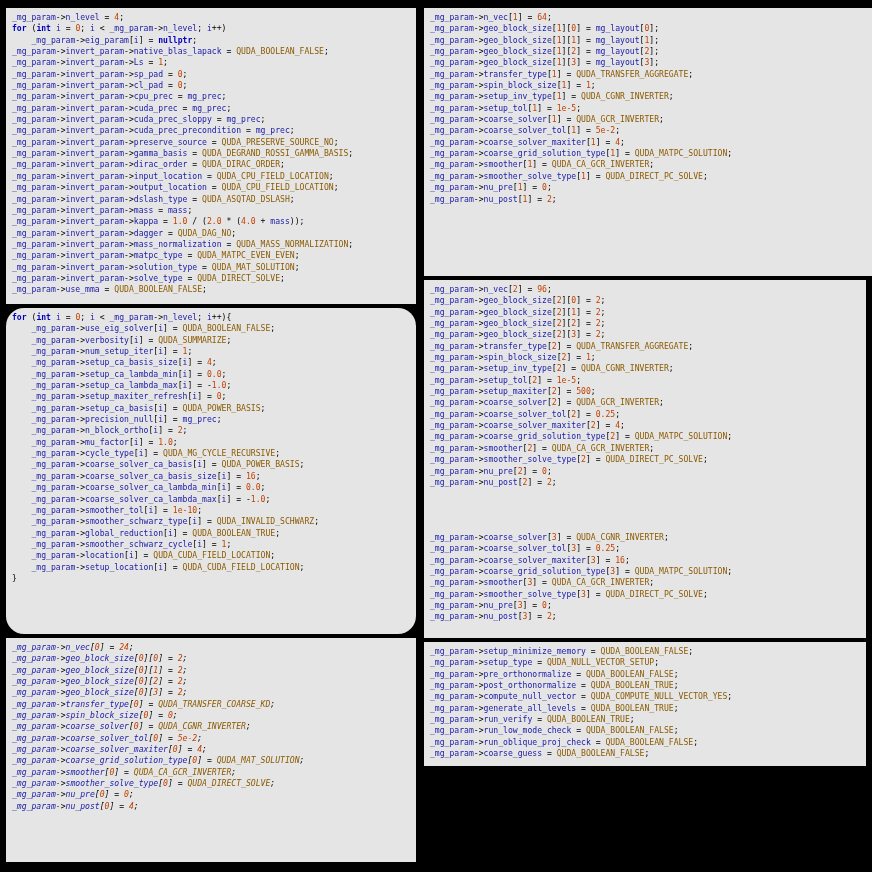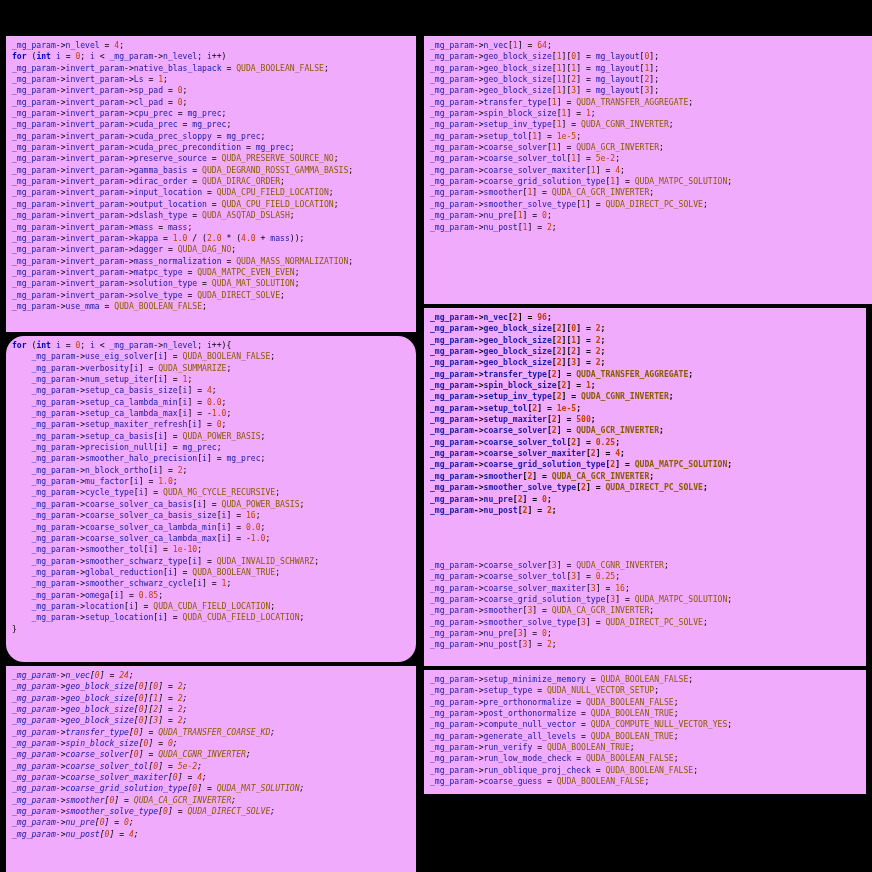--- a/index.html
+++ b/index.html
@@ -8,55 +8,55 @@
     background: #000000;
   }
   body {
     width: 872px;
     height: 872px;
     position: relative;
     font-family: "DejaVu Sans Mono", monospace;
   }
   .panel {
     position: absolute;
-    background: #f0abfc;
+    background: #e5e5e5;
     overflow: hidden;
     box-sizing: border-box;
     padding: 4px 18px 4px 6px;
-    margin-top: 28px;
   }
   .code-line {
     font-size: 8.1px;
     line-height: 11.35px;
     white-space: pre;
     color: #000000;
     letter-spacing: 0px;
   }
   
   .kw   { color: #0000c0; font-weight: bold; }
   .id   { color: #1a1aa8; }
   .cst  { color: #8b5a00; }
   .num  { color: #c04000; }
   .op   { color: #000000; }
 
   
   #panel-a { left: 6px;   top: 8px;   width: 410px; height: 296px; }
   #panel-b { left: 6px;   top: 308px; width: 410px; height: 326px; border-radius: 18px; }
   #panel-c { left: 6px;   top: 638px; width: 410px; height: 224px; font-style: italic; }
   #panel-d { left: 424px; top: 8px;   width: 480px; height: 268px; }
-  #panel-e { left: 424px; top: 280px; width: 442px; height: 268px; font-weight: bold; }
+  #panel-e { left: 424px; top: 280px; width: 442px; height: 268px; }
   #panel-f { left: 424px; top: 528px; width: 442px; height: 110px; }
   #panel-g { left: 424px; top: 642px; width: 442px; height: 124px; }
 </style>
 </head>
 <body>
 
 <div class="panel" id="panel-a">
     <div class="code-line"><span class="id">_mg_param</span><span class="op">-&gt;</span><span class="id">n_level</span>&nbsp;<span class="op">=</span>&nbsp;<span class="num">4</span><span class="op">;</span></div>
     <div class="code-line"><span class="kw">for</span>&nbsp;<span class="op">(</span><span class="kw">int</span>&nbsp;<span class="id">i</span>&nbsp;<span class="op">=</span>&nbsp;<span class="num">0</span><span class="op">;</span>&nbsp;<span class="id">i</span>&nbsp;<span class="op">&lt;</span>&nbsp;<span class="id">_mg_param</span><span class="op">-&gt;</span><span class="id">n_level</span><span class="op">;</span>&nbsp;<span class="id">i</span><span class="op">++)</span></div>
+    <div class="code-line">&nbsp;&nbsp;&nbsp;&nbsp;<span class="id">_mg_param</span><span class="op">-&gt;</span><span class="id">eig_param</span><span class="op">[</span><span class="id">i</span><span class="op">]</span>&nbsp;<span class="op">=</span>&nbsp;<span class="kw">nullptr</span><span class="op">;</span></div>
     <div class="code-line"><span class="id">_mg_param</span><span class="op">-&gt;</span><span class="id">invert_param</span><span class="op">-&gt;</span><span class="id">native_blas_lapack</span>&nbsp;<span class="op">=</span>&nbsp;<span class="cst">QUDA_BOOLEAN_FALSE</span><span class="op">;</span></div>
     <div class="code-line"><span class="id">_mg_param</span><span class="op">-&gt;</span><span class="id">invert_param</span><span class="op">-&gt;</span><span class="id">Ls</span>&nbsp;<span class="op">=</span>&nbsp;<span class="num">1</span><span class="op">;</span></div>
     <div class="code-line"><span class="id">_mg_param</span><span class="op">-&gt;</span><span class="id">invert_param</span><span class="op">-&gt;</span><span class="id">sp_pad</span>&nbsp;<span class="op">=</span>&nbsp;<span class="num">0</span><span class="op">;</span></div>
     <div class="code-line"><span class="id">_mg_param</span><span class="op">-&gt;</span><span class="id">invert_param</span><span class="op">-&gt;</span><span class="id">cl_pad</span>&nbsp;<span class="op">=</span>&nbsp;<span class="num">0</span><span class="op">;</span></div>
     <div class="code-line"><span class="id">_mg_param</span><span class="op">-&gt;</span><span class="id">invert_param</span><span class="op">-&gt;</span><span class="id">cpu_prec</span>&nbsp;<span class="op">=</span>&nbsp;<span class="id">mg_prec</span><span class="op">;</span></div>
     <div class="code-line"><span class="id">_mg_param</span><span class="op">-&gt;</span><span class="id">invert_param</span><span class="op">-&gt;</span><span class="id">cuda_prec</span>&nbsp;<span class="op">=</span>&nbsp;<span class="id">mg_prec</span><span class="op">;</span></div>
     <div class="code-line"><span class="id">_mg_param</span><span class="op">-&gt;</span><span class="id">invert_param</span><span class="op">-&gt;</span><span class="id">cuda_prec_sloppy</span>&nbsp;<span class="op">=</span>&nbsp;<span class="id">mg_prec</span><span class="op">;</span></div>
     <div class="code-line"><span class="id">_mg_param</span><span class="op">-&gt;</span><span class="id">invert_param</span><span class="op">-&gt;</span><span class="id">cuda_prec_precondition</span>&nbsp;<span class="op">=</span>&nbsp;<span class="id">mg_prec</span><span class="op">;</span></div>
     <div class="code-line"><span class="id">_mg_param</span><span class="op">-&gt;</span><span class="id">invert_param</span><span class="op">-&gt;</span><span class="id">preserve_source</span>&nbsp;<span class="op">=</span>&nbsp;<span class="cst">QUDA_PRESERVE_SOURCE_NO</span><span class="op">;</span></div>
     <div class="code-line"><span class="id">_mg_param</span><span class="op">-&gt;</span><span class="id">invert_param</span><span class="op">-&gt;</span><span class="id">gamma_basis</span>&nbsp;<span class="op">=</span>&nbsp;<span class="cst">QUDA_DEGRAND_ROSSI_GAMMA_BASIS</span><span class="op">;</span></div>
@@ -77,33 +77,31 @@
     <div class="code-line"><span class="kw">for</span>&nbsp;<span class="op">(</span><span class="kw">int</span>&nbsp;<span class="id">i</span>&nbsp;<span class="op">=</span>&nbsp;<span class="num">0</span><span class="op">;</span>&nbsp;<span class="id">i</span>&nbsp;<span class="op">&lt;</span>&nbsp;<span class="id">_mg_param</span><span class="op">-&gt;</span><span class="id">n_level</span><span class="op">;</span>&nbsp;<span class="id">i</span><span class="op">++){</span></div>
     <div class="code-line">&nbsp;&nbsp;&nbsp;&nbsp;<span class="id">_mg_param</span><span class="op">-&gt;</span><span class="id">use_eig_solver</span><span class="op">[</span><span class="id">i</span><span class="op">]</span>&nbsp;<span class="op">=</span>&nbsp;<span class="cst">QUDA_BOOLEAN_FALSE</span><span class="op">;</span></div>
     <div class="code-line">&nbsp;&nbsp;&nbsp;&nbsp;<span class="id">_mg_param</span><span class="op">-&gt;</span><span class="id">verbosity</span><span class="op">[</span><span class="id">i</span><span class="op">]</span>&nbsp;<span class="op">=</span>&nbsp;<span class="cst">QUDA_SUMMARIZE</span><span class="op">;</span></div>
     <div class="code-line">&nbsp;&nbsp;&nbsp;&nbsp;<span class="id">_mg_param</span><span class="op">-&gt;</span><span class="id">num_setup_iter</span><span class="op">[</span><span class="id">i</span><span class="op">]</span>&nbsp;<span class="op">=</span>&nbsp;<span class="num">1</span><span class="op">;</span></div>
     <div class="code-line">&nbsp;&nbsp;&nbsp;&nbsp;<span class="id">_mg_param</span><span class="op">-&gt;</span><span class="id">setup_ca_basis_size</span><span class="op">[</span><span class="id">i</span><span class="op">]</span>&nbsp;<span class="op">=</span>&nbsp;<span class="num">4</span><span class="op">;</span></div>
     <div class="code-line">&nbsp;&nbsp;&nbsp;&nbsp;<span class="id">_mg_param</span><span class="op">-&gt;</span><span class="id">setup_ca_lambda_min</span><span class="op">[</span><span class="id">i</span><span class="op">]</span>&nbsp;<span class="op">=</span>&nbsp;<span class="num">0.0</span><span class="op">;</span></div>
     <div class="code-line">&nbsp;&nbsp;&nbsp;&nbsp;<span class="id">_mg_param</span><span class="op">-&gt;</span><span class="id">setup_ca_lambda_max</span><span class="op">[</span><span class="id">i</span><span class="op">]</span>&nbsp;<span class="op">=</span>&nbsp;<span class="op">-</span><span class="num">1.0</span><span class="op">;</span></div>
     <div class="code-line">&nbsp;&nbsp;&nbsp;&nbsp;<span class="id">_mg_param</span><span class="op">-&gt;</span><span class="id">setup_maxiter_refresh</span><span class="op">[</span><span class="id">i</span><span class="op">]</span>&nbsp;<span class="op">=</span>&nbsp;<span class="num">0</span><span class="op">;</span></div>
     <div class="code-line">&nbsp;&nbsp;&nbsp;&nbsp;<span class="id">_mg_param</span><span class="op">-&gt;</span><span class="id">setup_ca_basis</span><span class="op">[</span><span class="id">i</span><span class="op">]</span>&nbsp;<span class="op">=</span>&nbsp;<span class="cst">QUDA_POWER_BASIS</span><span class="op">;</span></div>
     <div class="code-line">&nbsp;&nbsp;&nbsp;&nbsp;<span class="id">_mg_param</span><span class="op">-&gt;</span><span class="id">precision_null</span><span class="op">[</span><span class="id">i</span><span class="op">]</span>&nbsp;<span class="op">=</span>&nbsp;<span class="id">mg_prec</span><span class="op">;</span></div>
-    <div class="code-line">&nbsp;&nbsp;&nbsp;&nbsp;<span class="id">_mg_param</span><span class="op">-&gt;</span><span class="id">smoother_halo_precision</span><span class="op">[</span><span class="id">i</span><span class="op">]</span>&nbsp;<span class="op">=</span>&nbsp;<span class="id">mg_prec</span><span class="op">;</span></div>
     <div class="code-line">&nbsp;&nbsp;&nbsp;&nbsp;<span class="id">_mg_param</span><span class="op">-&gt;</span><span class="id">n_block_ortho</span><span class="op">[</span><span class="id">i</span><span class="op">]</span>&nbsp;<span class="op">=</span>&nbsp;<span class="num">2</span><span class="op">;</span></div>
     <div class="code-line">&nbsp;&nbsp;&nbsp;&nbsp;<span class="id">_mg_param</span><span class="op">-&gt;</span><span class="id">mu_factor</span><span class="op">[</span><span class="id">i</span><span class="op">]</span>&nbsp;<span class="op">=</span>&nbsp;<span class="num">1.0</span><span class="op">;</span></div>
     <div class="code-line">&nbsp;&nbsp;&nbsp;&nbsp;<span class="id">_mg_param</span><span class="op">-&gt;</span><span class="id">cycle_type</span><span class="op">[</span><span class="id">i</span><span class="op">]</span>&nbsp;<span class="op">=</span>&nbsp;<span class="cst">QUDA_MG_CYCLE_RECURSIVE</span><span class="op">;</span></div>
     <div class="code-line">&nbsp;&nbsp;&nbsp;&nbsp;<span class="id">_mg_param</span><span class="op">-&gt;</span><span class="id">coarse_solver_ca_basis</span><span class="op">[</span><span class="id">i</span><span class="op">]</span>&nbsp;<span class="op">=</span>&nbsp;<span class="cst">QUDA_POWER_BASIS</span><span class="op">;</span></div>
     <div class="code-line">&nbsp;&nbsp;&nbsp;&nbsp;<span class="id">_mg_param</span><span class="op">-&gt;</span><span class="id">coarse_solver_ca_basis_size</span><span class="op">[</span><span class="id">i</span><span class="op">]</span>&nbsp;<span class="op">=</span>&nbsp;<span class="num">16</span><span class="op">;</span></div>
     <div class="code-line">&nbsp;&nbsp;&nbsp;&nbsp;<span class="id">_mg_param</span><span class="op">-&gt;</span><span class="id">coarse_solver_ca_lambda_min</span><span class="op">[</span><span class="id">i</span><span class="op">]</span>&nbsp;<span class="op">=</span>&nbsp;<span class="num">0.0</span><span class="op">;</span></div>
     <div class="code-line">&nbsp;&nbsp;&nbsp;&nbsp;<span class="id">_mg_param</span><span class="op">-&gt;</span><span class="id">coarse_solver_ca_lambda_max</span><span class="op">[</span><span class="id">i</span><span class="op">]</span>&nbsp;<span class="op">=</span>&nbsp;<span class="op">-</span><span class="num">1.0</span><span class="op">;</span></div>
     <div class="code-line">&nbsp;&nbsp;&nbsp;&nbsp;<span class="id">_mg_param</span><span class="op">-&gt;</span><span class="id">smoother_tol</span><span class="op">[</span><span class="id">i</span><span class="op">]</span>&nbsp;<span class="op">=</span>&nbsp;<span class="num">1e-10</span><span class="op">;</span></div>
     <div class="code-line">&nbsp;&nbsp;&nbsp;&nbsp;<span class="id">_mg_param</span><span class="op">-&gt;</span><span class="id">smoother_schwarz_type</span><span class="op">[</span><span class="id">i</span><span class="op">]</span>&nbsp;<span class="op">=</span>&nbsp;<span class="cst">QUDA_INVALID_SCHWARZ</span><span class="op">;</span></div>
     <div class="code-line">&nbsp;&nbsp;&nbsp;&nbsp;<span class="id">_mg_param</span><span class="op">-&gt;</span><span class="id">global_reduction</span><span class="op">[</span><span class="id">i</span><span class="op">]</span>&nbsp;<span class="op">=</span>&nbsp;<span class="cst">QUDA_BOOLEAN_TRUE</span><span class="op">;</span></div>
     <div class="code-line">&nbsp;&nbsp;&nbsp;&nbsp;<span class="id">_mg_param</span><span class="op">-&gt;</span><span class="id">smoother_schwarz_cycle</span><span class="op">[</span><span class="id">i</span><span class="op">]</span>&nbsp;<span class="op">=</span>&nbsp;<span class="num">1</span><span class="op">;</span></div>
-    <div class="code-line">&nbsp;&nbsp;&nbsp;&nbsp;<span class="id">_mg_param</span><span class="op">-&gt;</span><span class="id">omega</span><span class="op">[</span><span class="id">i</span><span class="op">]</span>&nbsp;<span class="op">=</span>&nbsp;<span class="num">0.85</span><span class="op">;</span></div>
     <div class="code-line">&nbsp;&nbsp;&nbsp;&nbsp;<span class="id">_mg_param</span><span class="op">-&gt;</span><span class="id">location</span><span class="op">[</span><span class="id">i</span><span class="op">]</span>&nbsp;<span class="op">=</span>&nbsp;<span class="cst">QUDA_CUDA_FIELD_LOCATION</span><span class="op">;</span></div>
     <div class="code-line">&nbsp;&nbsp;&nbsp;&nbsp;<span class="id">_mg_param</span><span class="op">-&gt;</span><span class="id">setup_location</span><span class="op">[</span><span class="id">i</span><span class="op">]</span>&nbsp;<span class="op">=</span>&nbsp;<span class="cst">QUDA_CUDA_FIELD_LOCATION</span><span class="op">;</span></div>
     <div class="code-line"><span class="op">}</span></div>
   </div>
 <div class="panel" id="panel-c">
     <div class="code-line"><span class="id">_mg_param</span><span class="op">-&gt;</span><span class="id">n_vec</span><span class="op">[</span><span class="num">0</span><span class="op">]</span>&nbsp;<span class="op">=</span>&nbsp;<span class="num">24</span><span class="op">;</span></div>
     <div class="code-line"><span class="id">_mg_param</span><span class="op">-&gt;</span><span class="id">geo_block_size</span><span class="op">[</span><span class="num">0</span><span class="op">][</span><span class="num">0</span><span class="op">]</span>&nbsp;<span class="op">=</span>&nbsp;<span class="num">2</span><span class="op">;</span></div>
     <div class="code-line"><span class="id">_mg_param</span><span class="op">-&gt;</span><span class="id">geo_block_size</span><span class="op">[</span><span class="num">0</span><span class="op">][</span><span class="num">1</span><span class="op">]</span>&nbsp;<span class="op">=</span>&nbsp;<span class="num">2</span><span class="op">;</span></div>
     <div class="code-line"><span class="id">_mg_param</span><span class="op">-&gt;</span><span class="id">geo_block_size</span><span class="op">[</span><span class="num">0</span><span class="op">][</span><span class="num">2</span><span class="op">]</span>&nbsp;<span class="op">=</span>&nbsp;<span class="num">2</span><span class="op">;</span></div>
     <div class="code-line"><span class="id">_mg_param</span><span class="op">-&gt;</span><span class="id">geo_block_size</span><span class="op">[</span><span class="num">0</span><span class="op">][</span><span class="num">3</span><span class="op">]</span>&nbsp;<span class="op">=</span>&nbsp;<span class="num">2</span><span class="op">;</span></div>

